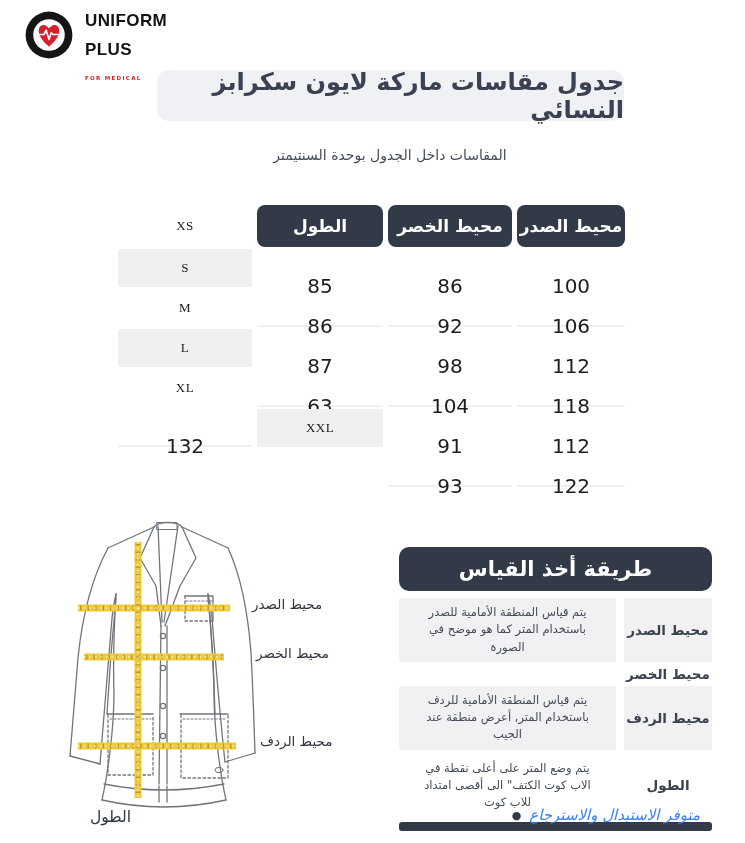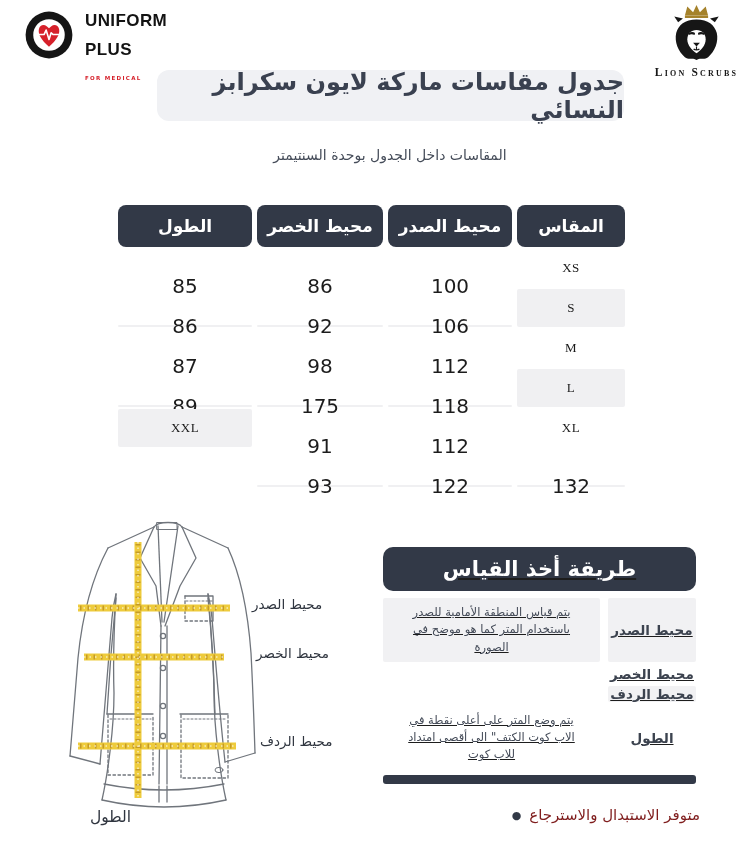--- a/index.html
+++ b/index.html
@@ -37,80 +37,64 @@
 
   
   .figure{position:absolute;left:58px;top:518px;width:310px;height:330px;}
   .fig-label{position:absolute;direction:rtl;font-size:13.5px;color:#2f353f;white-space:nowrap;}
   .lbl-chest{left:252px;top:596px;}
   .lbl-waist{left:256px;top:645px;}
   .lbl-hip{left:260px;top:733px;}
   .lbl-length{left:90px;top:808px;font-size:15.5px;}
 
   
-  .guide{position:absolute;left:383px;top:547px;width:313px;text-decoration:underline;}
+  .guide{position:absolute;left:399px;top:547px;width:313px;}
   .guide-header{height:44px;background:#323947;border-radius:10px;display:flex;align-items:center;
                 justify-content:center;direction:rtl;}
   .guide-header span{color:#fff;font-size:21px;font-weight:700;}
   .mg-rows{margin-top:7px;}
   .mg-row{display:flex;direction:rtl;gap:8px;margin-bottom:4px;}
   .mg-label{width:88px;display:flex;align-items:center;justify-content:center;text-align:center;
             font-size:13.5px;font-weight:600;color:#3c434f;}
   .mg-desc{flex:1;direction:rtl;text-align:center;font-size:11.5px;line-height:1.5;color:#434a57;
            padding:6px 16px;}
   .mg-row.alt-row .mg-label,.mg-row.alt-row .mg-desc{background:#f1f1f3;border-radius:2px;}
   .guide-bar{margin-top:5px;height:9px;background:#323947;border-radius:3px;}
 
   
   .footer-note{position:absolute;right:45px;top:806px;display:flex;align-items:center;gap:8px;}
   .footer-note .dot{font-size:11px;color:#323947;line-height:1;}
-  .footer-note .txt{direction:rtl;font-size:15px;color:#7f1d1d;}
+  .footer-note .txt{direction:rtl;font-size:15px;color:#3b82f6;font-style:italic;}
 </style>
 </head>
 <body>
 
 <div class="page">
 
   <div class="brand-left">
     <svg width="54" height="54" viewBox="0 0 60 60">
       <circle cx="30" cy="30" r="26" fill="#151515"></circle>
       <circle cx="30" cy="30" r="17.5" fill="#ffffff"></circle>
       <path d="M30,43 C21.5,35.5 17.5,29 18.8,23.2 C19.8,19 24.2,17.4 27.4,20.2 L30,22.6 L32.6,20.2 C35.8,17.4 40.2,19 41.2,23.2 C42.5,29 38.5,35.5 30,43 Z" fill="#d6212b"></path>
       <polyline points="19,29.5 24.5,29.5 26.8,24.5 30,35 32.4,27.5 34.6,29.5 41,29.5" fill="none" stroke="#ffffff" stroke-width="1.8" stroke-linejoin="round" stroke-linecap="round"></polyline>
     </svg>
     <div class="txt">
       <span class="bl-line">UNIFORM</span>
       <span class="bl-line">PLUS</span>
       <span class="bl-tag">FOR MEDICAL</span>
     </div>
   </div>
 
-  <div class="brand-right">
-    <svg width="97" height="58" viewBox="0 0 100 60">
-      <path d="M38,13 L40.5,3.5 L46.5,9.5 L50,2 L53.5,9.5 L59.5,3.5 L62,13 Z" fill="#a5822b"></path>
-      <rect x="38" y="13" width="24" height="2.5" fill="#a5822b"></rect>
-      <path d="M50,17 C38,17 31,23 29,31 C27,40 31,50 38,56 C42,59.5 46,56 50,59 C54,56 58,59.5 62,56 C69,50 73,40 71,31 C69,23 62,17 50,17 Z" fill="#161616"></path>
-      <path d="M31,20 L27,14 L36,16 Z" fill="#161616"></path>
-      <path d="M69,20 L73,14 L64,16 Z" fill="#161616"></path>
-      <path d="M50,28 C44.5,28 40.5,32 40.5,37.5 C40.5,44 45,48.5 50,52 C55,48.5 59.5,44 59.5,37.5 C59.5,32 55.5,28 50,28 Z" fill="#ffffff"></path>
-      <path d="M42,31 C44,29.5 47,29.5 48.5,31 L48,33 C46,32 44,32 42,33 Z" fill="#161616"></path>
-      <path d="M58,31 C56,29.5 53,29.5 51.5,31 L52,33 C54,32 56,32 58,33 Z" fill="#161616"></path>
-      <path d="M46.5,41 L53.5,41 L50,45 Z" fill="#161616"></path>
-      <path d="M50,45 L50,48 M47,47.5 C48,49 52,49 53,47.5" stroke="#161616" stroke-width="1.2" fill="none"></path>
-    </svg>
-    <div class="br-word">Lion Scrubs</div>
-  </div>
 
   <div class="title-banner">
     <span>جدول مقاسات ماركة لايون سكرابز النسائي</span>
   </div>
   <div class="subtitle">المقاسات داخل الجدول بوحدة السنتيمتر</div>
 
   <div class="size-table">
-    <div class="cell th">المقاس</div>
     <div class="cell th">محيط الصدر</div>
     <div class="cell th">محيط الخصر</div>
     <div class="cell th">الطول</div>
 
     <div class="cell size-cell">XS</div>
     <div class="cell num">100</div>
     <div class="cell num">86</div>
     <div class="cell num">85</div>
 
     <div class="cell size-cell alt">S</div>
@@ -118,22 +102,22 @@
     <div class="cell num alt">92</div>
     <div class="cell num alt">86</div>
 
     <div class="cell size-cell">M</div>
     <div class="cell num">112</div>
     <div class="cell num">98</div>
     <div class="cell num">87</div>
 
     <div class="cell size-cell alt">L</div>
     <div class="cell num alt">118</div>
-    <div class="cell num alt">175</div>
-    <div class="cell num alt">89</div>
+    <div class="cell num alt">104</div>
+    <div class="cell num alt">63</div>
 
     <div class="cell size-cell">XL</div>
     <div class="cell num">112</div>
     <div class="cell num">91</div>
 
     <div class="cell size-cell alt">XXL</div>
     <div class="cell num alt">132</div>
     <div class="cell num alt">122</div>
     <div class="cell num alt">93</div>
   </div>
@@ -227,20 +211,21 @@
     <div class="mg-rows">
       <div class="mg-row alt-row">
         <div class="mg-label">محيط الصدر</div>
         <div class="mg-desc">يتم قياس المنطقة الأمامية للصدر باستخدام المتر كما هو موضح في الصورة</div>
       </div>
       <div class="mg-row">
         <div class="mg-label">محيط الخصر</div>
       </div>
       <div class="mg-row alt-row">
         <div class="mg-label">محيط الردف</div>
+        <div class="mg-desc">يتم قياس المنطقة الأمامية للردف باستخدام المتر, أعرض منطقة عند الجيب</div>
       </div>
       <div class="mg-row">
         <div class="mg-label">الطول</div>
         <div class="mg-desc">يتم وضع المتر على أعلى نقطة في الاب كوت الكتف" الى أقصى امتداد للاب كوت</div>
       </div>
     </div>
     <div class="guide-bar"></div>
   </div>
 
   <div class="footer-note">

